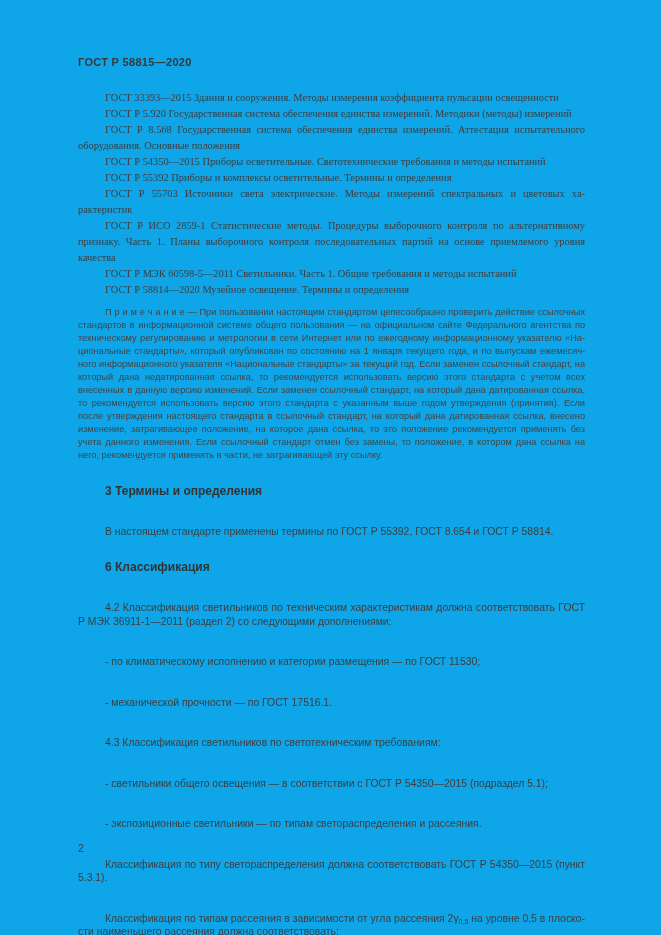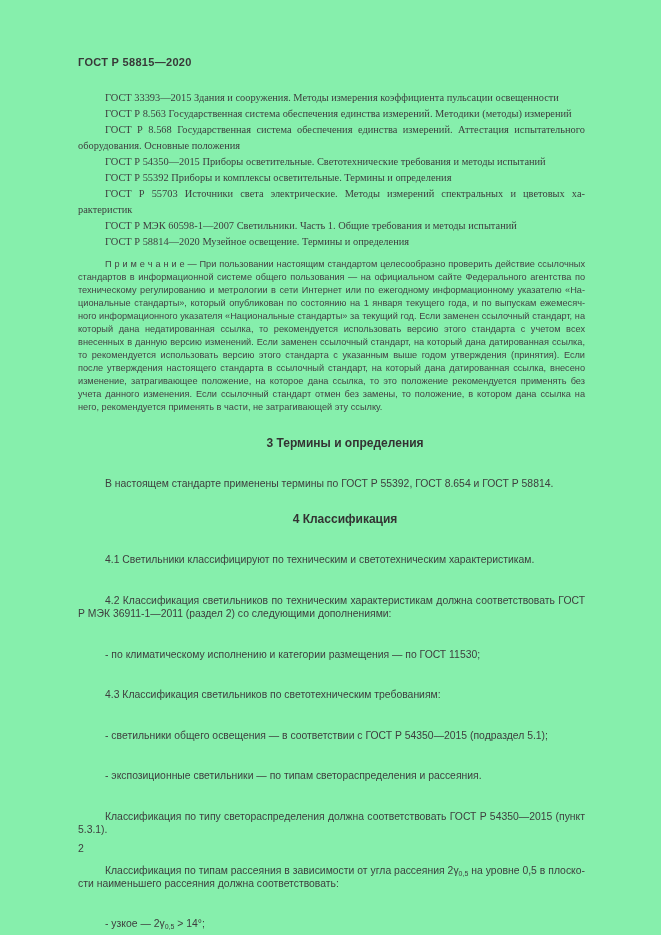--- a/index.html
+++ b/index.html
@@ -6,21 +6,21 @@
   body {
     width: 661px; height: 935px;
     background: #f1f1ef;
     font-family: "Liberation Sans", "DejaVu Sans", sans-serif;
     color: #3e3e3e;
     overflow: hidden;
   }
   .page {
     position: relative;
     width: 661px; height: 935px;
-    background: #86efac;
+    background: #0ea5e9;
   }
   .doc-header {
     position: absolute;
     left: 78px; top: 56px;
     font-size: 11px;
     font-weight: bold;
     color: #383838;
     letter-spacing: 0.3px;
   }
   .content {
@@ -43,21 +43,20 @@
     text-indent: 27px;
     text-align: justify;
     color: #444;
   }
   h2.sec {
     margin: 22px 0 11px 0;
     font-size: 12px;
     font-weight: bold;
     text-indent: 27px;
     color: #333;
-    text-align: center;
   }
   .para {
     font-size: 10.4px;
     line-height: 13.45px;
     text-indent: 27px;
     text-align: justify;
     margin-top: 27px;
   }
   .angle { line-height: 14px; }
   sub {
@@ -75,37 +74,38 @@
 </head>
 <body>
 
 <div class="page">
 
   <div class="doc-header">ГОСТ Р 58815—2020</div>
 
   <div class="content">
 
     <p class="ref">ГОСТ 33393—2015 Здания и сооружения. Методы измерения коэффициента пульсации освещен­ности</p>
-    <p class="ref">ГОСТ Р 8.563 Государственная система обеспечения единства измерений. Методики (методы) измерений</p>
+    <p class="ref">ГОСТ Р 5.920 Государственная система обеспечения единства измерений. Методики (методы) измерений</p>
     <p class="ref">ГОСТ Р 8.568 Государственная система обеспечения единства измерений. Аттестация испыта­тельного оборудования. Основные положения</p>
     <p class="ref">ГОСТ Р 54350—2015 Приборы осветительные. Светотехнические требования и методы испыта­ний</p>
     <p class="ref">ГОСТ Р 55392 Приборы и комплексы осветительные. Термины и определения</p>
     <p class="ref">ГОСТ Р 55703 Источники света электрические. Методы измерений спектральных и цветовых ха­рактеристик</p>
-    <p class="ref">ГОСТ Р МЭК 60598-1—2007 Светильники. Часть 1. Общие требования и методы испытаний</p>
+    <p class="ref">ГОСТ Р ИСО 2859-1 Статистические методы. Процедуры выборочного контроля по альтернатив­ному признаку. Часть 1. Планы выборочного контроля последовательных партий на основе приемлемо­го уровня качества</p>
+    <p class="ref">ГОСТ Р МЭК 60598-5—2011 Светильники. Часть 1. Общие требования и методы испытаний</p>
     <p class="ref">ГОСТ Р 58814—2020 Музейное освещение. Термины и определения</p>
 
     <p class="note">П р и м е ч а н и е — При пользовании настоящим стандартом целесообразно проверить действие ссылочных стандартов в информационной системе общего пользования — на официальном сайте Федерального агентства по техническому регулированию и метрологии в сети Интернет или по ежегодному информационному указателю «На­циональные стандарты», который опубликован по состоянию на 1 января текущего года, и по выпускам ежемесяч­ного информационного указателя «Национальные стандарты» за текущий год. Если заменен ссылочный стандарт, на который дана недатированная ссылка, то рекомендуется использовать версию этого стандарта с учетом всех внесенных в данную версию изменений. Если заменен ссылочный стандарт, на который дана датированная ссыл­ка, то рекомендуется использовать версию этого стандарта с указанным выше годом утверждения (принятия). Если после утверждения настоящего стандарта в ссылочный стандарт, на который дана датированная ссылка, внесено изменение, затрагивающее положение, на которое дана ссылка, то это положение рекомендуется применять без учета данного изменения. Если ссылочный стандарт отмен без замены, то положение, в котором дана ссылка на него, рекомендуется применять в части, не затрагивающей эту ссылку.</p>
 
     <h2 class="sec">3 Термины и определения</h2>
     <p class="para">В настоящем стандарте применены термины по ГОСТ Р 55392, ГОСТ 8.654 и ГОСТ Р 58814.</p>
 
-    <h2 class="sec">4 Классификация</h2>
-    <p class="para">4.1 Светильники классифицируют по техническим и светотехническим характеристикам.</p>
+    <h2 class="sec">6 Классификация</h2>
     <p class="para">4.2 Классификация светильников по техническим характеристикам должна соответствовать ГОСТ Р МЭК 36911-1—2011 (раздел 2) со следующими дополнениями:</p>
     <p class="para">- по климатическому исполнению и категории размещения — по ГОСТ 11530;</p>
+    <p class="para">- механической прочности — по ГОСТ 17516.1.</p>
     <p class="para">4.3 Классификация светильников по светотехническим требованиям:</p>
     <p class="para">- светильники общего освещения — в соответствии с ГОСТ Р 54350—2015 (подраздел 5.1);</p>
     <p class="para">- экспозиционные светильники — по типам светораспределения и рассеяния.</p>
     <p class="para">Классификация по типу светораспределения должна соответствовать ГОСТ Р 54350—2015 (пункт 5.3.1).</p>
 
     <p class="para"><span>Классификация по типам рассеяния в зависимости от угла рассеяния 2γ</span><sub>0,5</sub><span> на уровне 0,5 в плоско­сти наименьшего рассеяния должна соответствовать:</span></p>
 
     <p class="para angle"><span>- узкое — 2γ</span><sub>0,5</sub><span> &gt; 14°;</span></p>
 
     <p class="para angle"><span>- среднее — 14° ≤ 2γ</span><sub>0,5</sub><span> &lt; 30°;</span></p>

